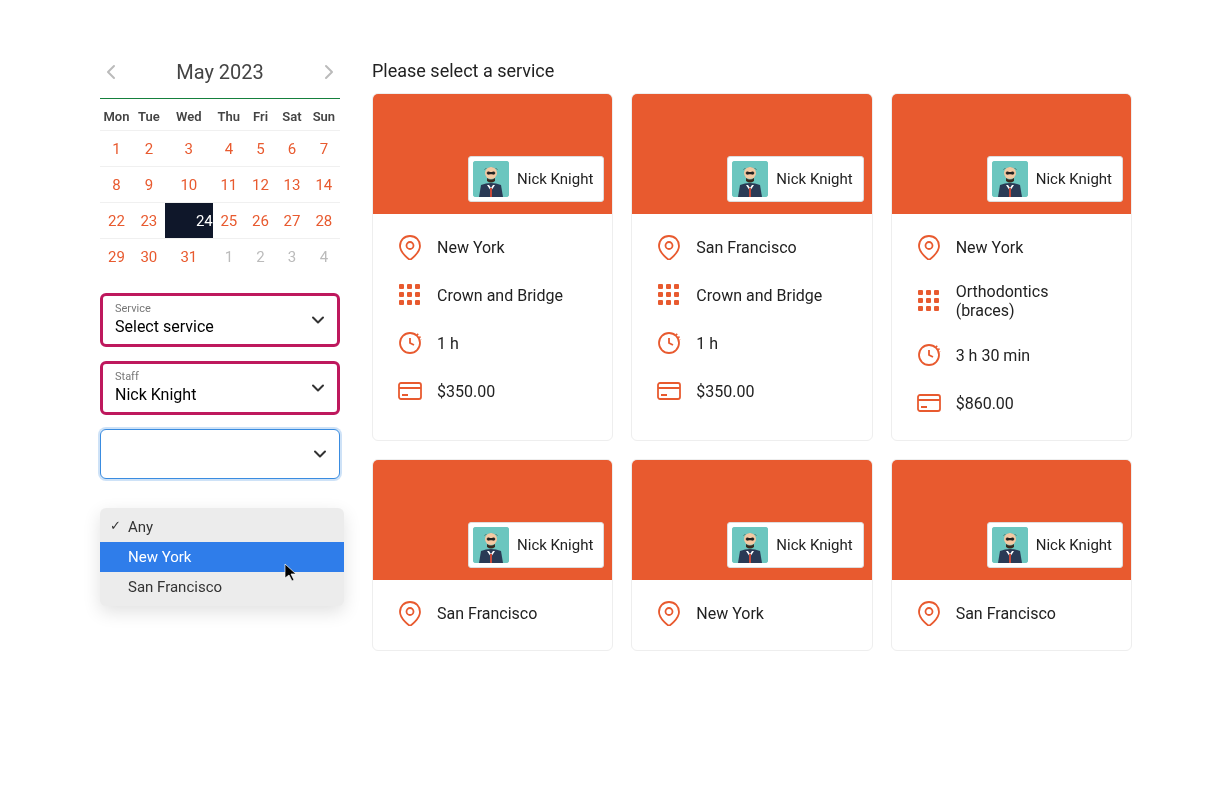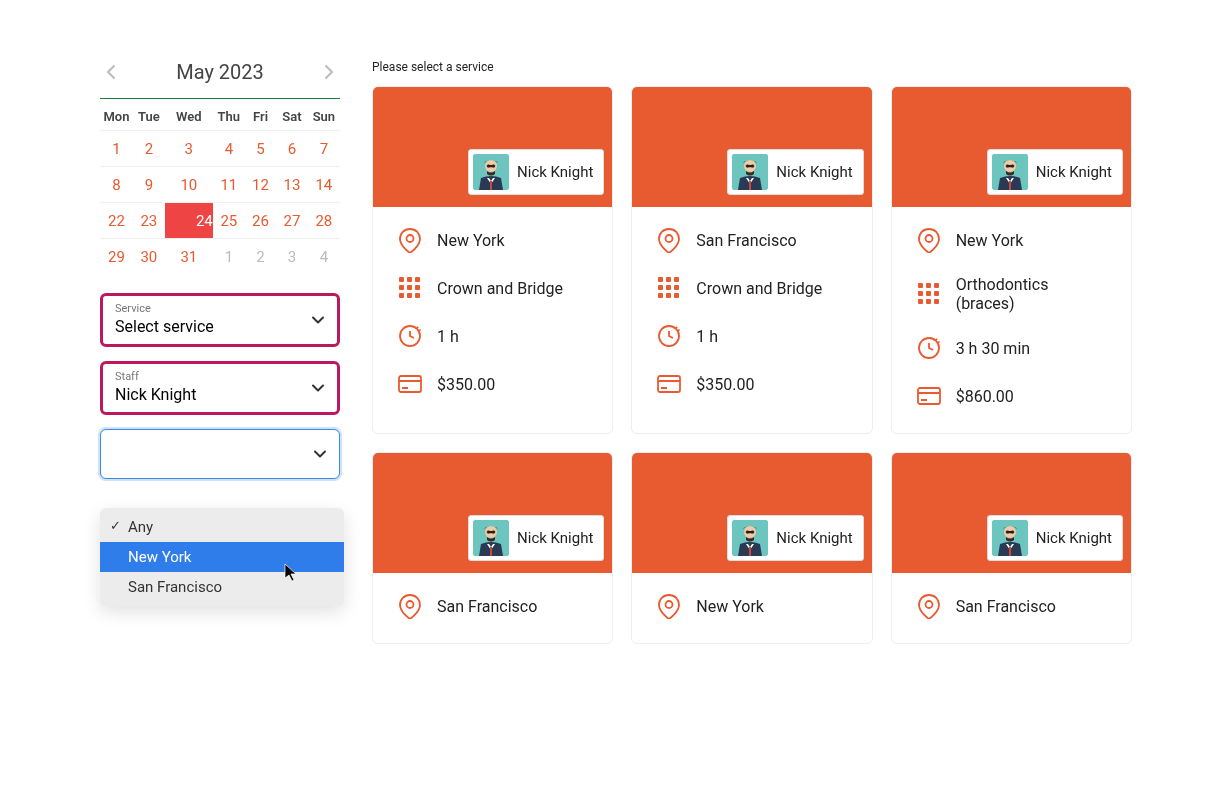--- a/index.html
+++ b/index.html
@@ -23,21 +23,21 @@
     .cal-table { width: 100%; border-collapse: collapse; border-top: 1px solid #15803d; }
     .cal-table th {
       font-size: 13px; font-weight: 600; color: #444; padding: 10px 0 6px 0; text-align: center;
     }
     .cal-table td {
       text-align: center; font-size: 15px; padding: 0; width: 14.28%;
       height: 36px; color: #e85a2f;
       border-top: 1px solid #f0f0f0;
     }
     .cal-table td.selected {
-      background: #ef4444; color: #fff; padding-left: 31px;
+      background: #0f172a; color: #fff; padding-left: 31px;
     }
     .cal-table td.muted { color: #bbb; }
 
     
     .field {
       border: 3px solid #be185d; border-radius: 6px; padding: 6px 12px 8px 12px;
       margin-bottom: 14px; position: relative; cursor: pointer; background: #fff;
     }
     .field.focused {
       border: 1px solid #3a8ce0;
@@ -73,21 +73,21 @@
     .cursor {
       position: absolute;
       top: 503px;
       left: 184px;
       width: 16px; height: 20px;
       z-index: 20;
       pointer-events: none;
     }
 
     
-    .heading { font-size: 12px; color: #222; margin-bottom: 12px; }
+    .heading { font-size: 18px; color: #222; margin-bottom: 12px; }
     .grid { display: grid; grid-template-columns: repeat(3, 1fr); gap: 18px; }
     .card { border: 1px solid #eee; border-radius: 6px; overflow: hidden; background: #fff; cursor: pointer; }
     .card-hero {
       height: 120px; background: #e85a2f; position: relative;
     }
     .staff-badge {
       position: absolute; right: 8px; bottom: 12px;
       background: #fff; border: 1px solid #ddd;
       display: flex; align-items: center; gap: 8px;
       padding: 4px 10px 4px 4px; border-radius: 3px;

